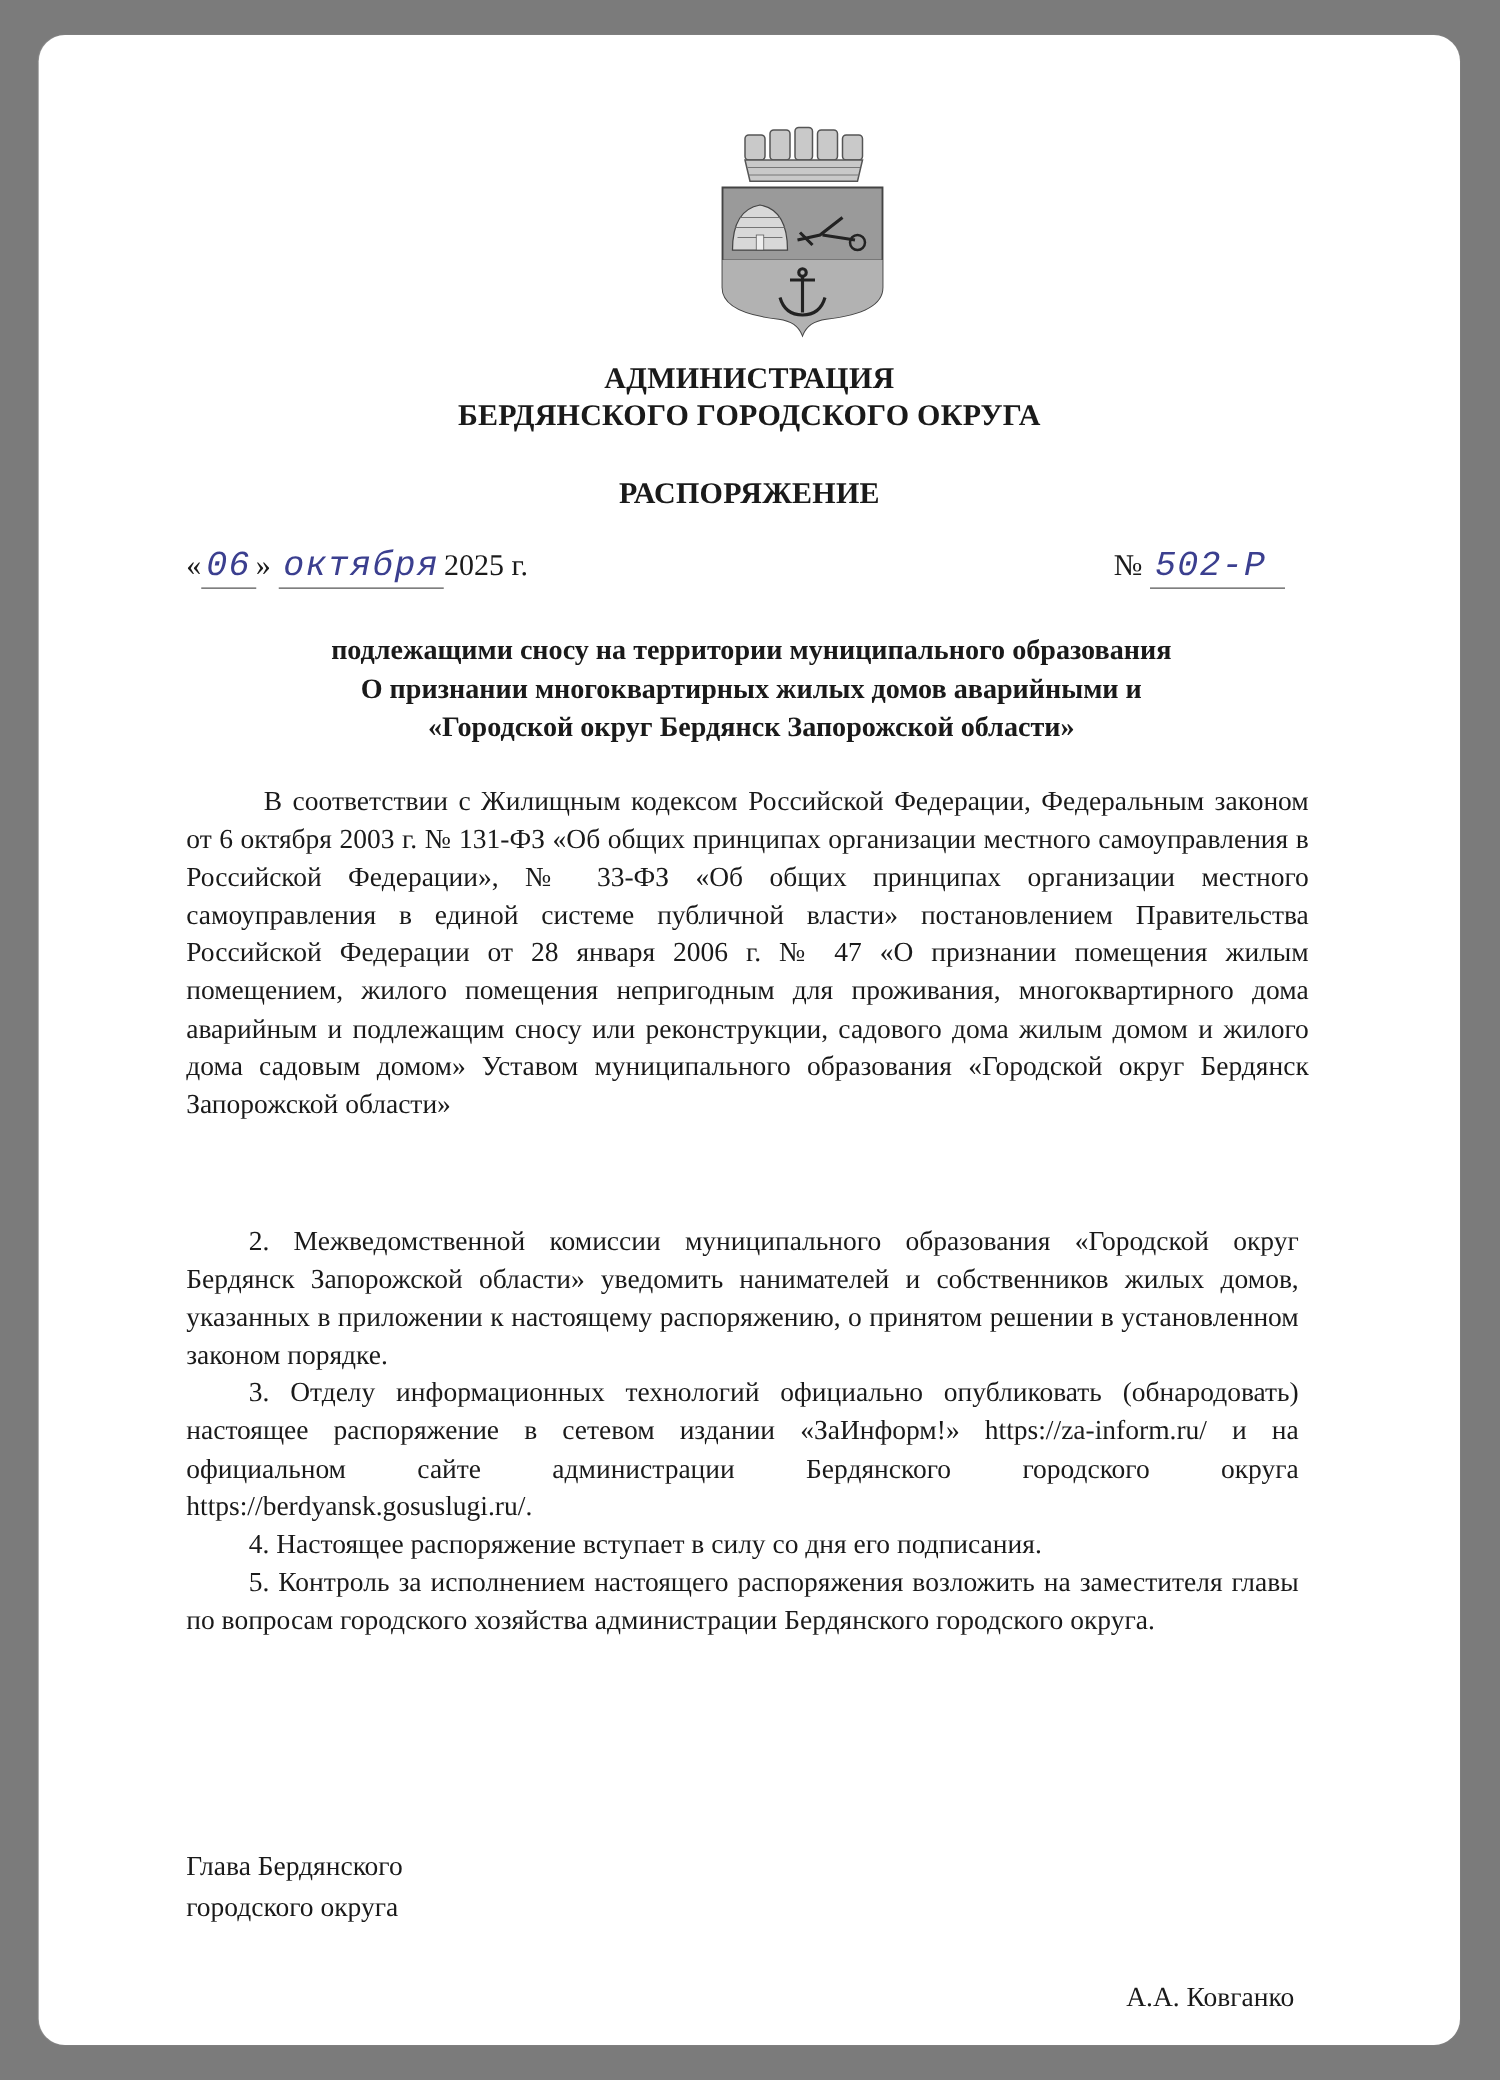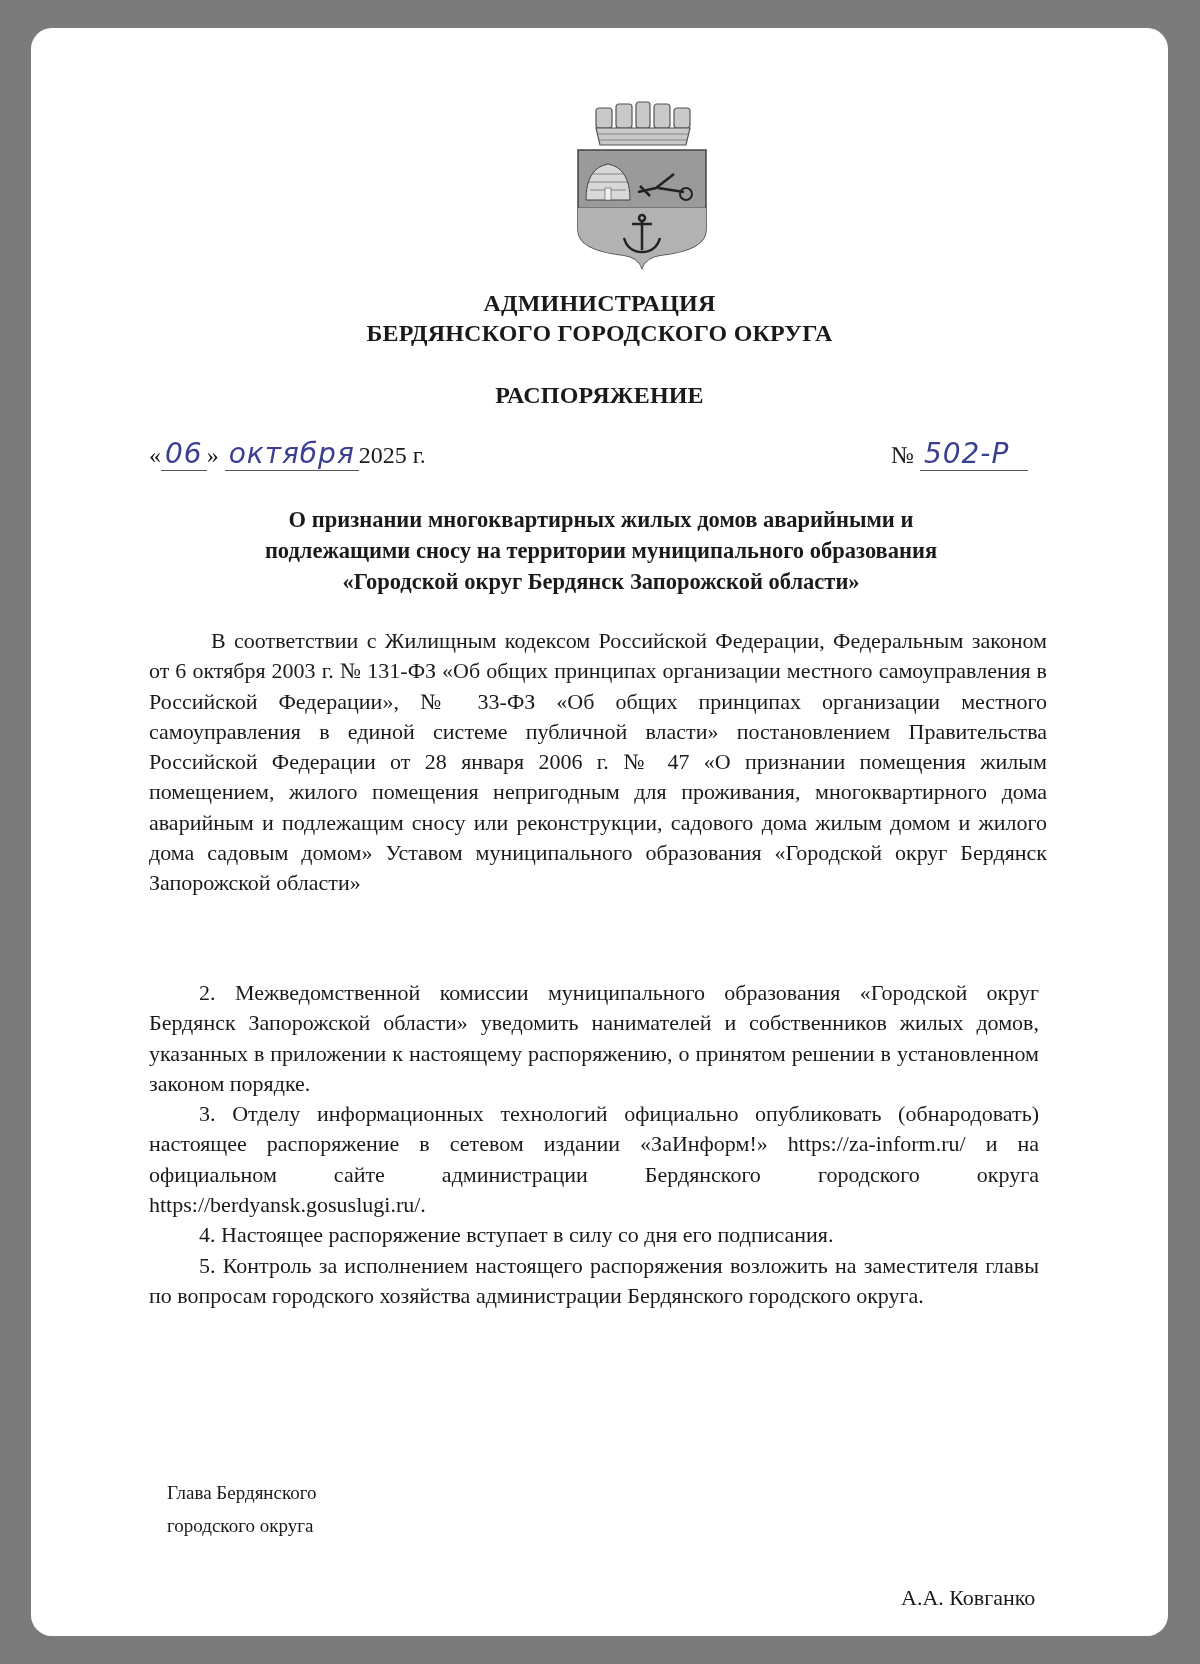--- a/index.html
+++ b/index.html
@@ -12,29 +12,29 @@
     position:absolute; left:31px; top:28px; width:1137px; height:1608px;
     background:#ffffff; box-shadow:0 0 1px #999;border-radius:21px;
   }
   .emblem { position:absolute; left:535px; top:72px; width:150px; height:170px; }
   .hdr { position:absolute; left:0; width:100%; text-align:center; font-weight:bold; font-size:24px; letter-spacing:0.2px; }
   .hdr1 { top:262px; }
   .hdr2 { top:292px; }
   .hdr3 { top:354px; }
   .dateline { position:absolute; left:118px; top:410px; font-size:24px; white-space:nowrap; }
   .hand { font-family:"DejaVu Sans", sans-serif; font-style:italic; color:#3b3f8f; font-size:28px; letter-spacing:1px; }
-  .uline { display:inline-block; border-bottom:1.5px solid #555; padding:0 4px; line-height:32px; }
+  .uline { display:inline-block; border-bottom:1.5px solid #555; padding:0 4px; line-height:32px;font-family:Liberation Mono, monospace; }
   .numline { position:absolute; left:860px; top:410px; font-size:24px; white-space:nowrap; }
   .title { position:absolute; left:140px; width:860px; top:476px; text-align:center; font-weight:bold; font-size:22.5px; line-height:31px; }
   .body { position:absolute; left:118px; width:898px; top:598px; font-size:22px; line-height:30.3px; text-align:justify; }
   .body p { margin:0; }
   .indent { text-indent:62px; }
   .items { position:absolute; left:118px; width:890px; top:950px; font-size:22px; line-height:30.3px; text-align:justify; }
   .items p { margin:0; text-indent:50px; }
-  .sig-left { position:absolute; left:136px; top:1448px; font-size:19px; line-height:33px; }
+  .sig-left { position:absolute; left:118px; top:1448px; font-size:22px; line-height:33px; }
   .sig-right { position:absolute; left:870px; top:1557px; font-size:22px; }
 </style>
 </head>
 <body>
 
 <div class="page">
 
   <svg class="emblem" viewBox="0 0 150 170">
 
     <g fill="#c9c9c9" stroke="#555" stroke-width="1.2">
@@ -81,22 +81,22 @@
     <span>«</span><span class="uline hand">06</span><span>»</span>
     <span class="uline hand">октября</span><span>2025 г.</span>
   </div>
 
   <div class="numline">
     <span>№</span>
     <span class="uline hand" style="min-width:100px;">502-Р</span>
   </div>
 
   <div class="title">
+    <div>подлежащими сносу на территории муниципального образования</div>
     <div>О признании многоквартирных жилых домов аварийными и</div>
-    <div>подлежащими сносу на территории муниципального образования</div>
     <div>«Городской округ Бердянск Запорожской области»</div>
   </div>
 
   <div class="body">
     <p class="indent">В соответствии с Жилищным кодексом Российской Федерации, Федеральным законом от 6 октября 2003 г. № 131-ФЗ «Об общих принципах организации местного самоуправления в Российской Федерации», № 33-ФЗ «Об общих принципах организации местного самоуправления в единой системе публичной власти» постановлением Правительства Российской Федерации от 28 января 2006 г. № 47 «О признании помещения жилым помещением, жилого помещения непригодным для проживания, многоквартирного дома аварийным и подлежащим сносу или реконструкции, садового дома жилым домом и жилого дома садовым домом» Уставом муниципального образования «Городской округ Бердянск Запорожской области»</p>
   </div>
 
   <div class="items">
     <p>2.   Межведомственной комиссии муниципального образования «Городской округ Бердянск Запорожской области» уведомить нанимателей и собственников жилых домов, указанных в приложении к  настоящему распоряжению, о принятом решении в установленном законом порядке.</p>
     <p>3. Отделу информационных технологий официально опубликовать (обнародовать) настоящее распоряжение в сетевом издании «ЗаИнформ!» https://za-inform.ru/ и на официальном сайте  администрации Бердянского городского округа https://berdyansk.gosuslugi.ru/.</p>

